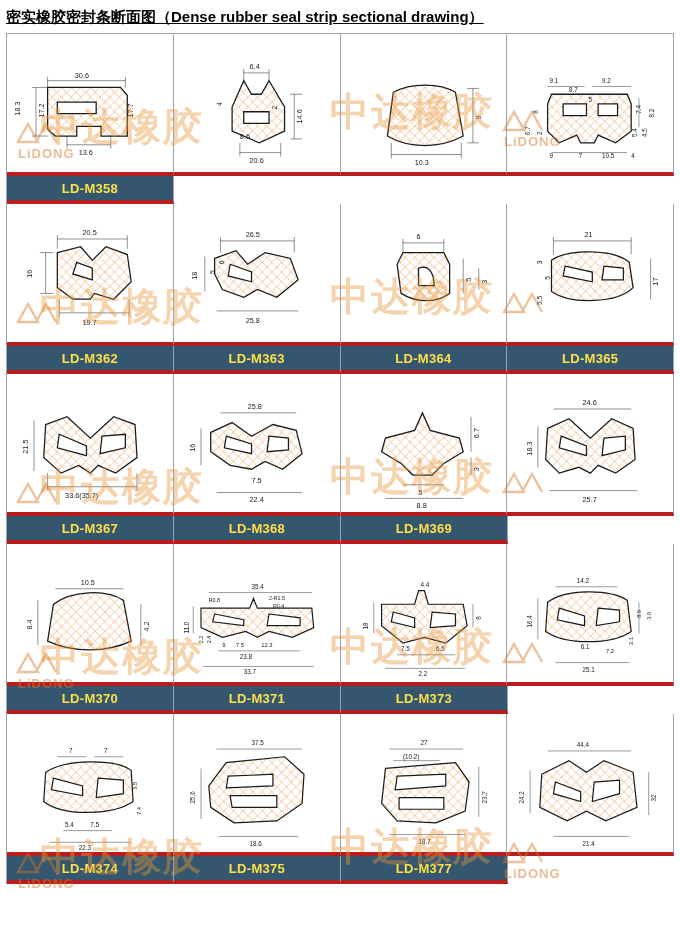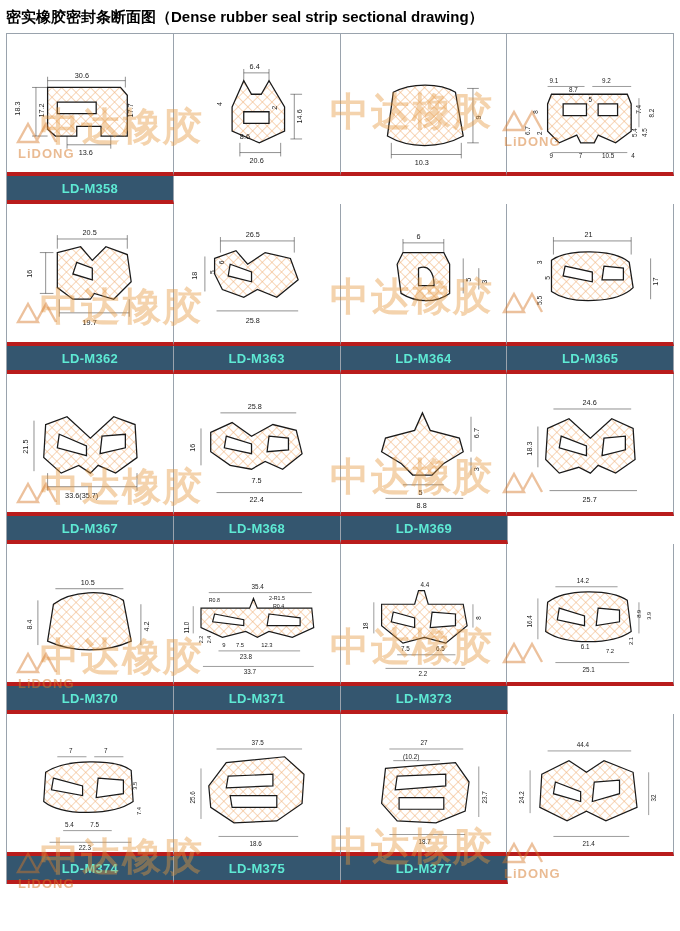--- a/index.html
+++ b/index.html
@@ -12,20 +12,21 @@
     height: 931px;
     font-family: "Liberation Sans", sans-serif;
     position: relative;
     overflow: hidden;
   }
   #page {
     width: 624px;
     height: 931px;
     position: relative;
     box-sizing: border-box;
+    text-decoration: underline;
   }
   #page-title {
     font-size: 15px;
     font-weight: bold;
     color: #000;
     padding: 8px 4px 6px 6px;
     letter-spacing: 0px;
     white-space: nowrap;
   }
   #grid {
@@ -53,21 +54,21 @@
     height: 142px;
   }
   .label-cell {
     height: 28px;
     background: #34566f;
     display: flex;
     align-items: center;
     justify-content: center;
   }
   .label-text {
-    color: #5eead4;
+    color: #fde047;
     font-size: 13px;
     font-weight: bold;
     letter-spacing: 0.3px;
   }
   .fig-svg {
     display: block;
     width: 100%;
     height: 100%;
   }
   

